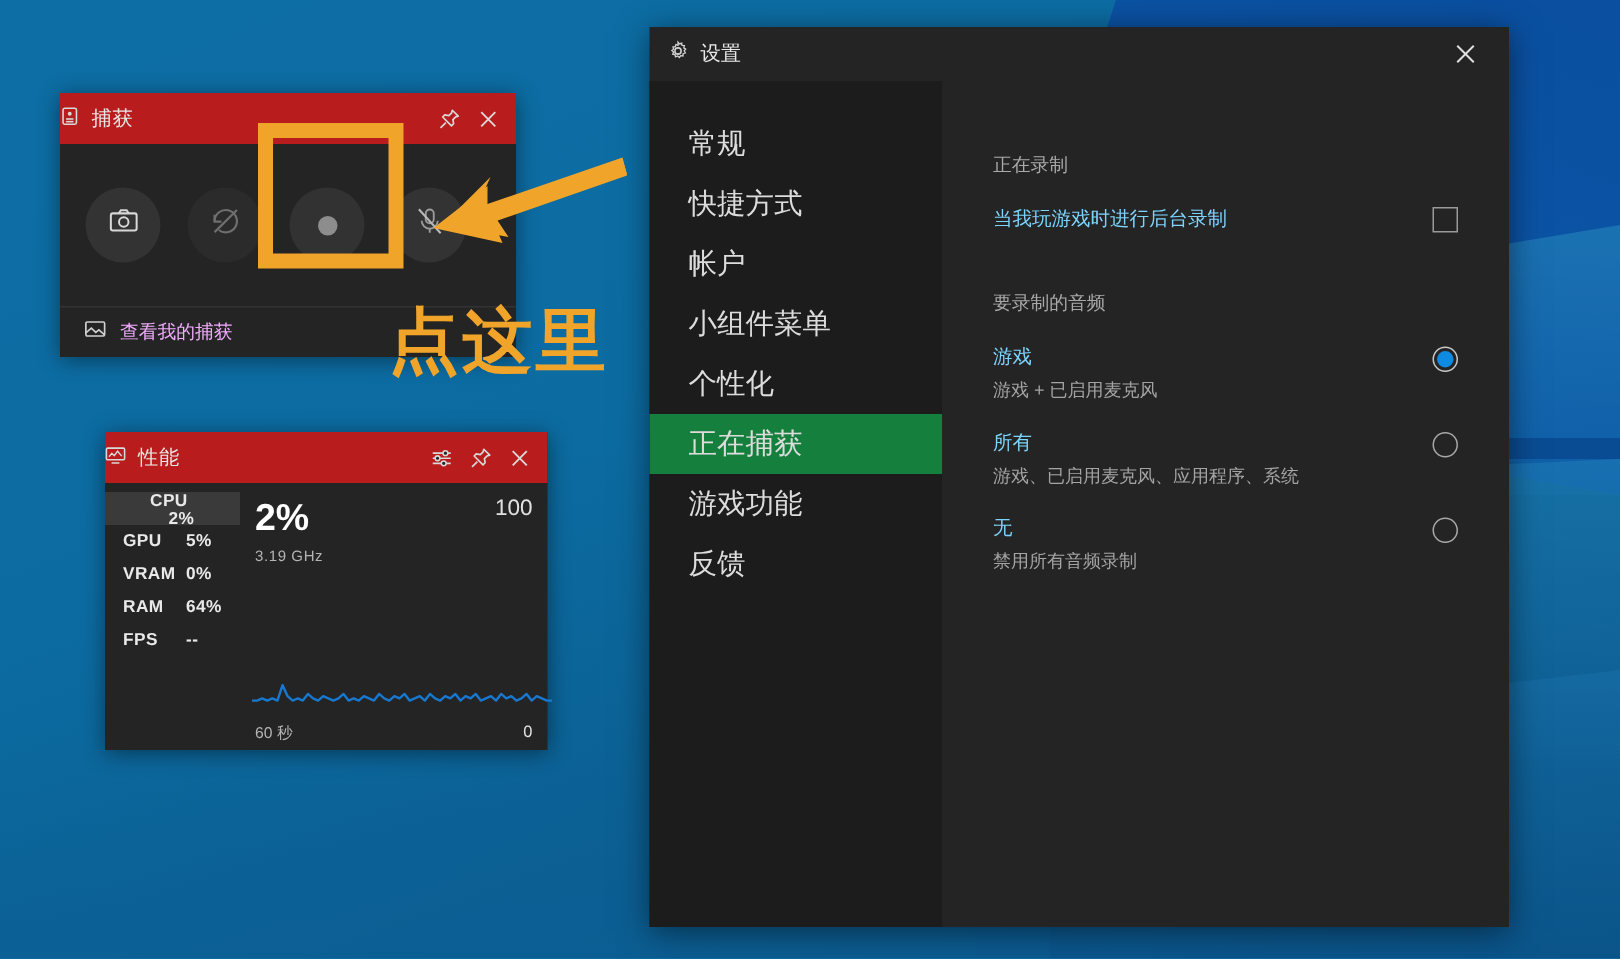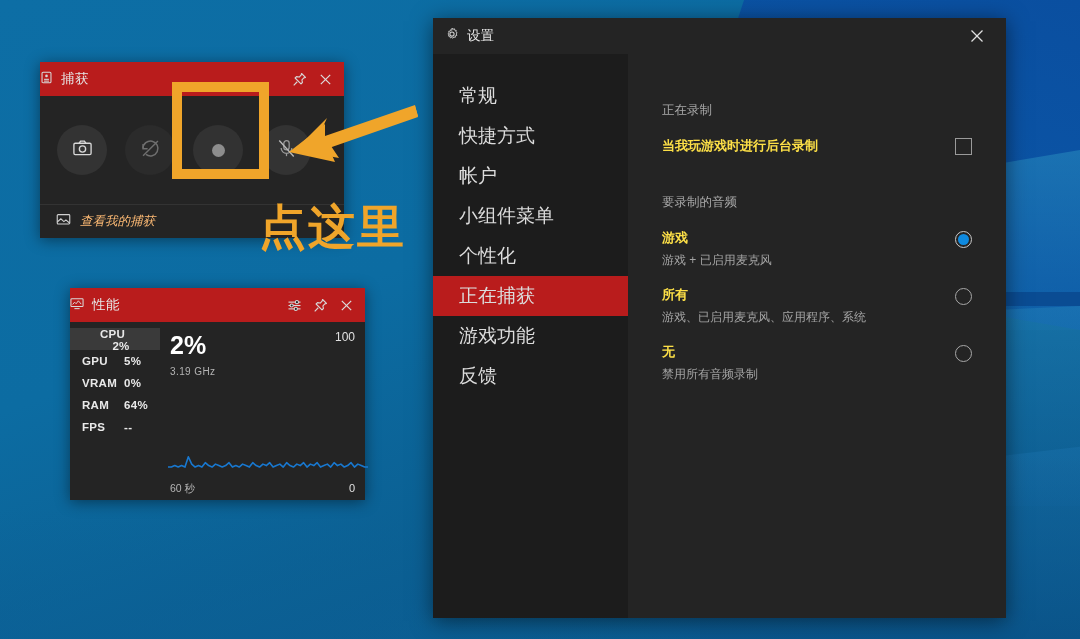--- a/index.html
+++ b/index.html
@@ -80,40 +80,40 @@
     display:flex;align-items:center;justify-content:center;
     margin:0 9px;
     color:#d5d5d5;
   }
   .capbtn.dim{ background:#2b2b2b; color:#6f6f6f; }
   .capbtn.rec{ background:#323232; }
   .recdot{ width:13px;height:13px;border-radius:50%;background:#8d8d8d; }
   #capture-foot{
     height:34px; border-top:1px solid #333;
     display:flex; align-items:center; padding-left:16px;
-    font-size:12.5px; color:#fdba74;font-style:italic;
+    font-size:12.5px; color:#f0abfc;
   }
   #capture-foot .lbl{ margin-left:9px; }
 
   
   #perf-widget{ left:70px; top:288px; width:295px; height:212px; }
   #perf-body{ display:flex; height:178px; }
   #perf-list{ width:90px; padding-top:6px; }
   .perf-row{
     display:flex; align-items:center;
     height:22px; font-size:11.5px; font-weight:bold;
     padding-left:12px; color:#e9e9e9; letter-spacing:.3px;
   }
   .perf-row.sel{ background:#3a3a3a;flex-direction:column; }
   .perf-row .pk{ width:42px; }
   .perf-row .pv{ }
   #perf-graph{ flex:1; position:relative; padding:4px 10px 0 10px; }
   #perf-big{ font-size:25px; font-weight:bold; color:#fff; line-height:1; margin-top:7px;}
   #perf-sub{ font-size:10px; color:#b4b4b4; margin-top:8px; letter-spacing:.4px;}
-  #perf-max{ position:absolute; right:10px; top:8px; font-size:12px; color:#e0e0e0;}
+  #perf-max{ position:absolute; right:10px; top:8px; font-size:15px; color:#e0e0e0;}
   #perf-min{ position:absolute; right:10px; bottom:6px; font-size:11px; color:#e0e0e0;}
   #perf-time{ position:absolute; left:10px; bottom:4px; font-size:10.5px; color:#b4b4b4;}
   #perf-chart{ position:absolute; left:8px; right:8px; bottom:26px; height:46px; }
 
   
   #settings-window{
     position:absolute; left:433px; top:18px; width:573px; height:600px;
     background:#242424; box-shadow:0 3px 20px rgba(0,0,0,.5);
     display:flex; flex-direction:column;
     color:#e8e8e8;
@@ -122,28 +122,28 @@
     height:36px; display:flex; align-items:center;
     padding:0 4px 0 12px;
   }
   #settings-head .stext{ margin-left:8px; font-size:13.5px; }
   #settings-main{ flex:1; display:flex; }
   #settings-nav{ width:195px; background:#1c1c1c; padding-top:22px; }
   .nav-item{
     height:40px; display:flex; align-items:center;
     padding-left:26px; font-size:19px; color:#dcdcdc;
   }
-  .nav-item.active{ background:#b91c1c; }
+  .nav-item.active{ background:#15803d; }
   #settings-content{ flex:1; background:#242424; padding:48px 34px 0 34px; }
   .sec-head{ font-size:12.5px; color:#a9a9a9; margin-bottom:18px; }
   .opt-row{
     display:flex; align-items:flex-start; justify-content:space-between;
     margin-bottom:17px;
   }
-  .opt-row .otxt .oname{ font-size:13px; color:#fde047; font-weight:bold;}
+  .opt-row .otxt .oname{ font-size:13px; color:#7dd3fc; font-weight:normal;}
   .opt-row .otxt .odesc{ font-size:12px; color:#a4a4a4; margin-top:5px;}
   .chk{
     width:17px;height:17px;border:1px solid #9a9a9a;background:transparent;
     flex:none; margin-top:1px;
   }
   .chk.on{ background:#0e7ad4; border-color:#0e7ad4;
     display:flex;align-items:center;justify-content:center;}
   .rad{
     width:17px;height:17px;border-radius:50%;border:1px solid #a8a8a8;
     flex:none; margin-top:2px;

